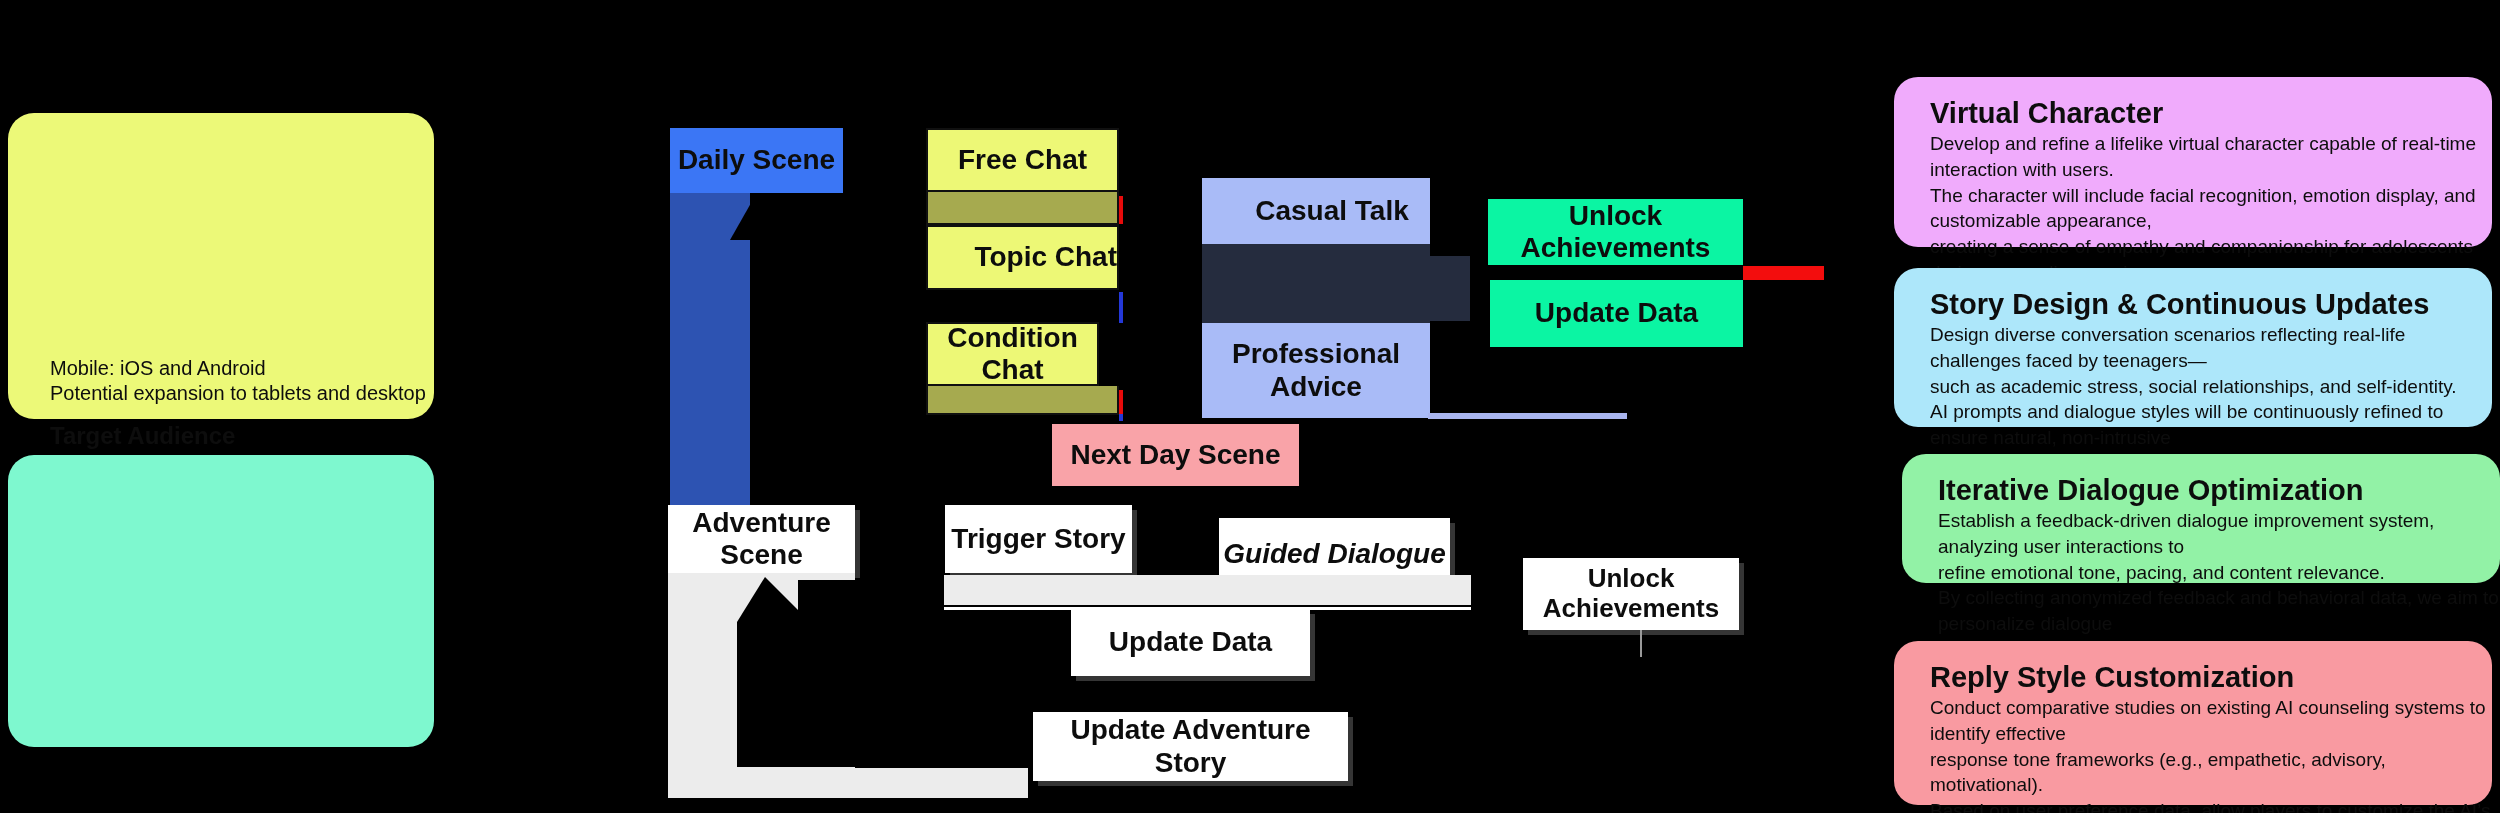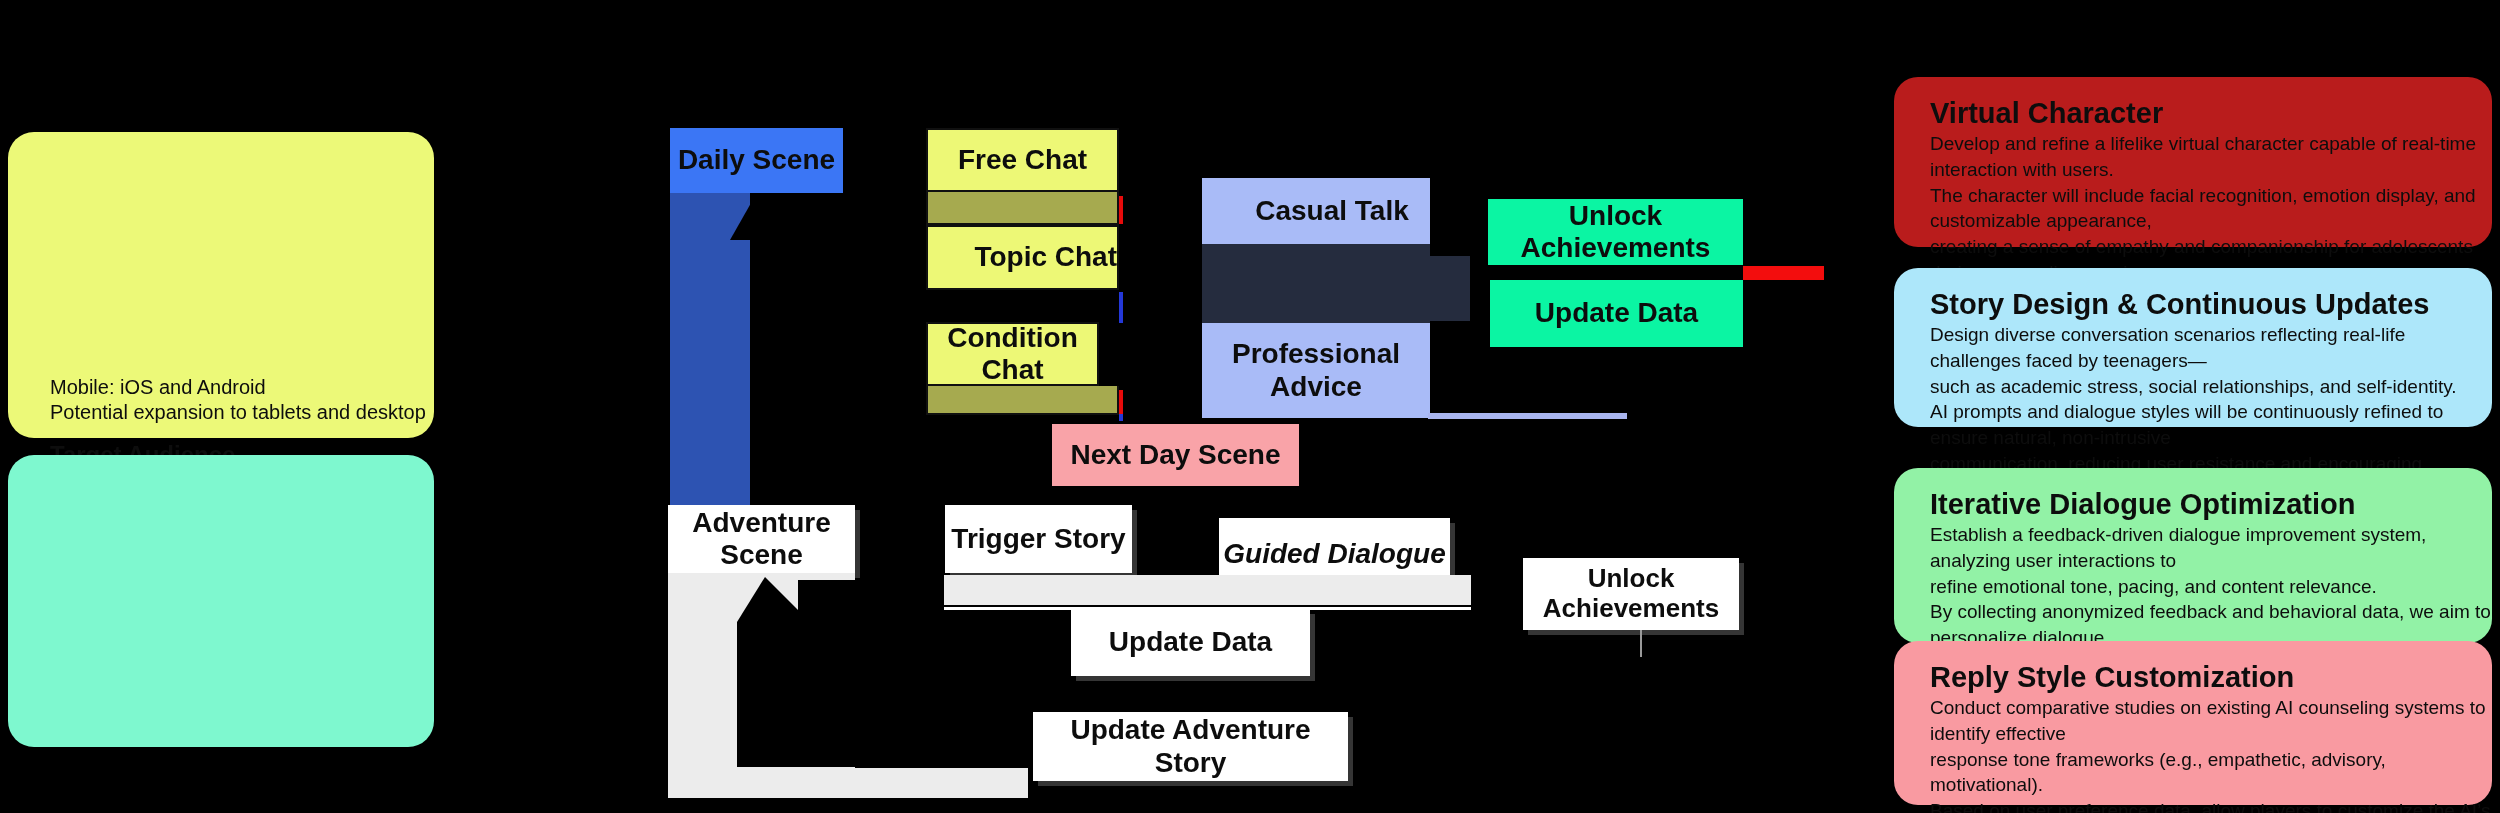--- a/index.html
+++ b/index.html
@@ -4,32 +4,32 @@
 <style>
   html,body{margin:0;padding:0;background:#000;}
   #stage{position:relative;width:2500px;height:813px;background:#000;overflow:hidden;
          font-family:"Liberation Sans","DejaVu Sans",sans-serif;color:#0d0d0d;}
   .abs{position:absolute;box-sizing:border-box;}
   
   .note{border-radius:26px;}
   .note .note-heading{position:absolute;font-weight:700;white-space:pre-line;}
   .note .note-body{position:absolute;white-space:pre-line;}
   
-  #note-platform{left:8px;top:113px;width:426px;height:306px;background:#ecf978;margin-top:19px;}
+  #note-platform{left:8px;top:113px;width:426px;height:306px;background:#ecf978;}
   #note-platform .b1{left:42px;top:243px;font-size:20px;line-height:24.5px;}
   #note-platform .h1{left:42px;top:309px;font-size:24px;}
   #note-platform .b2{left:42px;top:347px;font-size:20px;line-height:25px;}
   #note-interaction{left:8px;top:455px;width:426px;height:292px;background:#7ef8cf;}
   
   .rnote{left:1894px;width:598px;border-radius:24px;}
   .rnote .note-heading{left:36px;top:20px;font-size:29px;}
   .rnote .note-body{left:36px;top:54px;font-size:19px;line-height:25.8px;}
-  #note-vc{top:77px;height:170px;background:#b91c1c;}
+  #note-vc{top:77px;height:170px;background:#f0abfc;}
   #note-sd{top:268px;height:159px;background:#ade7fa;}
-  #note-id{top:468px;height:175px;background:#92f2a6;}
+  #note-id{top:454px;height:129px;background:#92f2a6;margin-left:8px;}
   #note-rs{top:641px;height:164px;background:#f99aa1;}
   
   .node{display:flex;align-items:center;justify-content:center;text-align:center;
         font-weight:700;font-size:28px;line-height:1.15;}
   .ynode{background:#edf876;border:2px solid #101010;}
   .wnode{background:#ffffff;box-shadow:5px 5px 0 rgba(190,190,190,0.28);}
   .strip{background:#a6aa4f;border:2px solid #101010;border-top:none;}
   .gstrip{background:#ececec;}
   
   #daily-scene{left:670px;top:128px;width:173px;height:65px;background:#3b76f5;}

